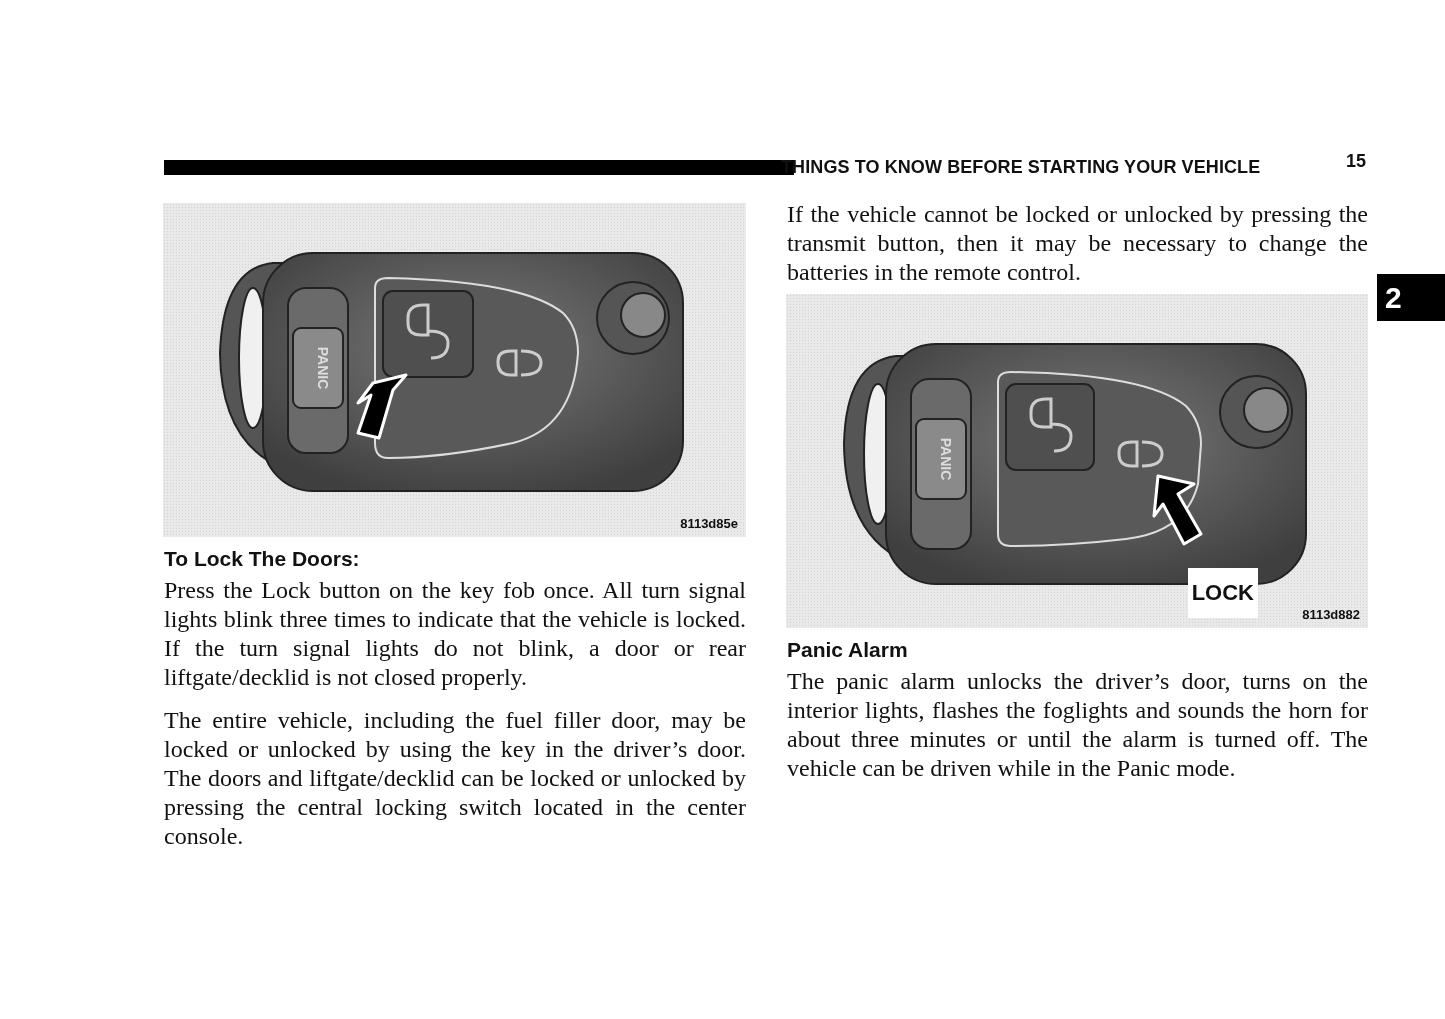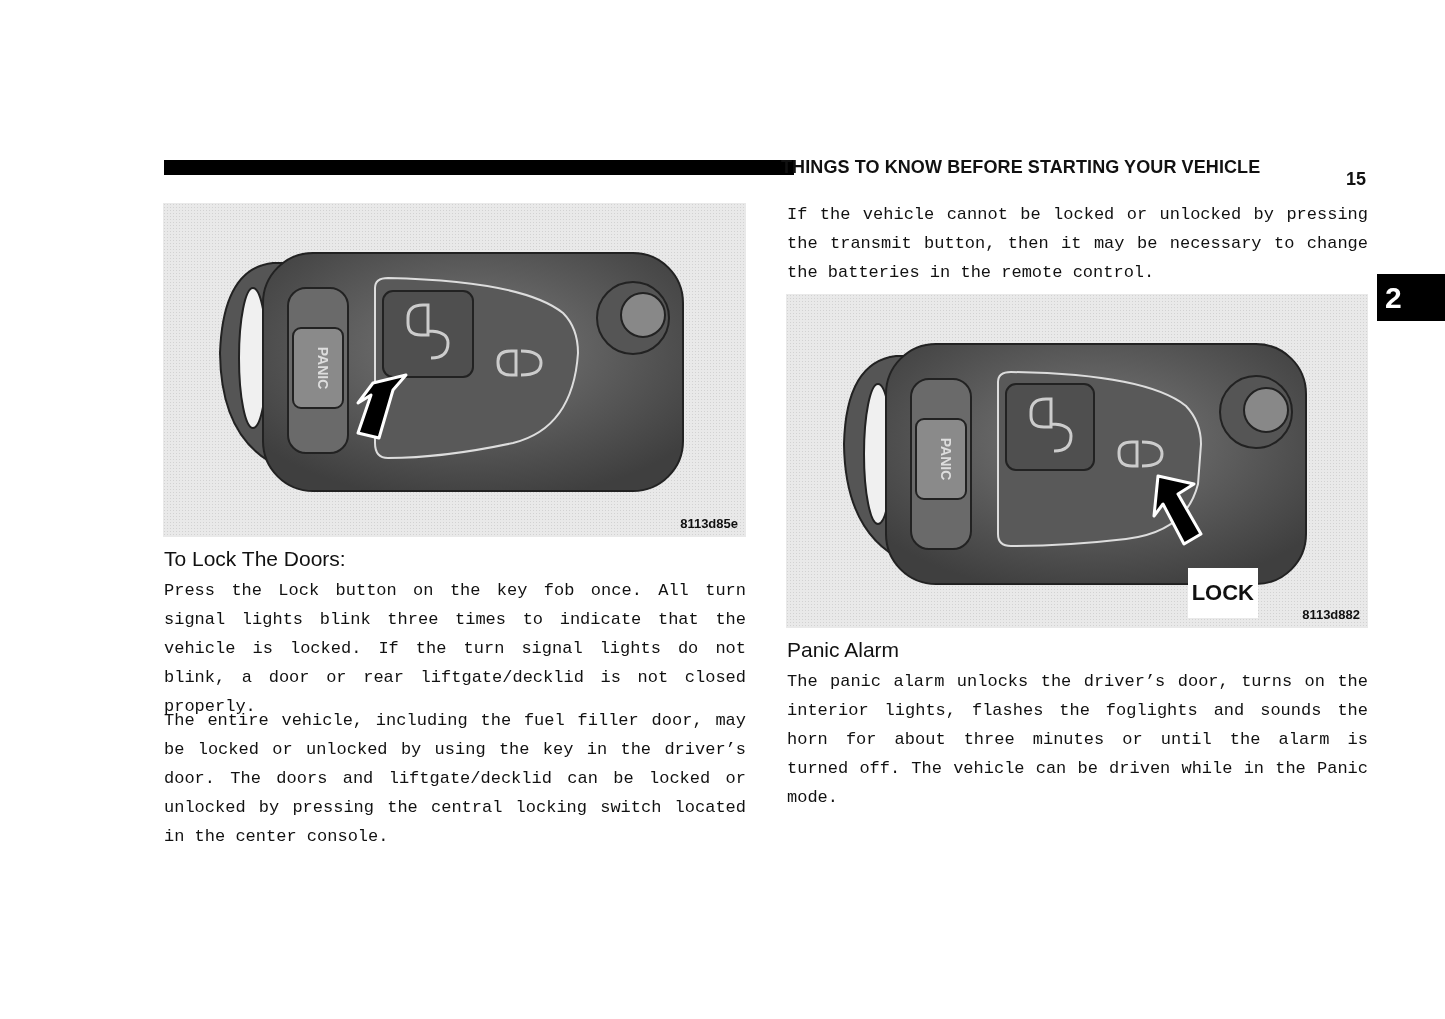--- a/index.html
+++ b/index.html
@@ -1,31 +1,31 @@
 <!DOCTYPE html>
 <html><head>
 <meta charset="utf-8">
 <style>
   html, body { margin: 0; padding: 0; background: #ffffff; }
   body { width: 1445px; height: 1019px; position: relative; overflow: hidden; color: #111; }
   .header-bar { position: absolute; left: 164px; top: 160px; width: 630px; height: 15px; background: #000; }
   .header-text { position: absolute; left: 781px; top: 157px; font-family: "Liberation Sans", sans-serif; font-weight: bold; font-size: 18px; letter-spacing: 0.1px; white-space: nowrap; }
-  .header-page { position: absolute; left: 1346px; top: 169px; font-family: "Liberation Sans", sans-serif; font-weight: bold; font-size: 18px; }
+  .header-page { position: absolute; left: 1346px; top: 151px; font-family: "Liberation Sans", sans-serif; font-weight: bold; font-size: 18px; }
   .chapter-tab { position: absolute; left: 1377px; top: 274px; width: 68px; height: 47px; background: #000; color: #fff; font-family: "Liberation Sans", sans-serif; font-weight: bold; font-size: 30px; display: flex; align-items: center; padding-left: 8px; box-sizing: border-box; }
   .figure { position: absolute; background-color: #e9e9e9;
     background-image: radial-gradient(#d2d2d2 0.6px, transparent 0.8px);
     background-size: 3px 3px; }
   .fig1 { left: 163px; top: 203px; width: 583px; height: 334px; }
   .fig2 { left: 786px; top: 294px; width: 582px; height: 334px; }
   .fig-code { position: absolute; font-family: "Liberation Sans", sans-serif; font-weight: bold; font-size: 13px; }
   .fig1 .fig-code { right: 8px; bottom: 6px; margin-top: 43px; }
   .fig2 .fig-code { right: 8px; bottom: 6px; }
   .fig-callout { position: absolute; right: 110px; bottom: 10px; background: #fff; font-family: "Liberation Sans", sans-serif; font-weight: bold; font-size: 22px; padding: 12px 4px; line-height: 26px; }
-  .section-heading { position: absolute; font-family: "Liberation Sans", sans-serif; font-weight: normal; font-size: 21px; }
-  .body-text { position: absolute; font-family: Liberation Mono, monospace; font-size: 17px; line-height: 29px; text-align: justify; }
+  .section-heading { position: absolute; font-family: "Liberation Sans", sans-serif; font-weight: bold; font-size: 21px; }
+  .body-text { position: absolute; font-family: Liberation Serif, serif; font-size: 24px; line-height: 29px; text-align: justify; }
   .col-left { left: 164px; width: 582px; }
   .col-right { left: 787px; width: 581px; }
 </style>
 </head>
 <body>
 
 <div class="header-bar"></div>
 <div class="header-text">THINGS TO KNOW BEFORE STARTING YOUR VEHICLE</div>
 <div class="header-page">15</div>
 <div class="chapter-tab">

